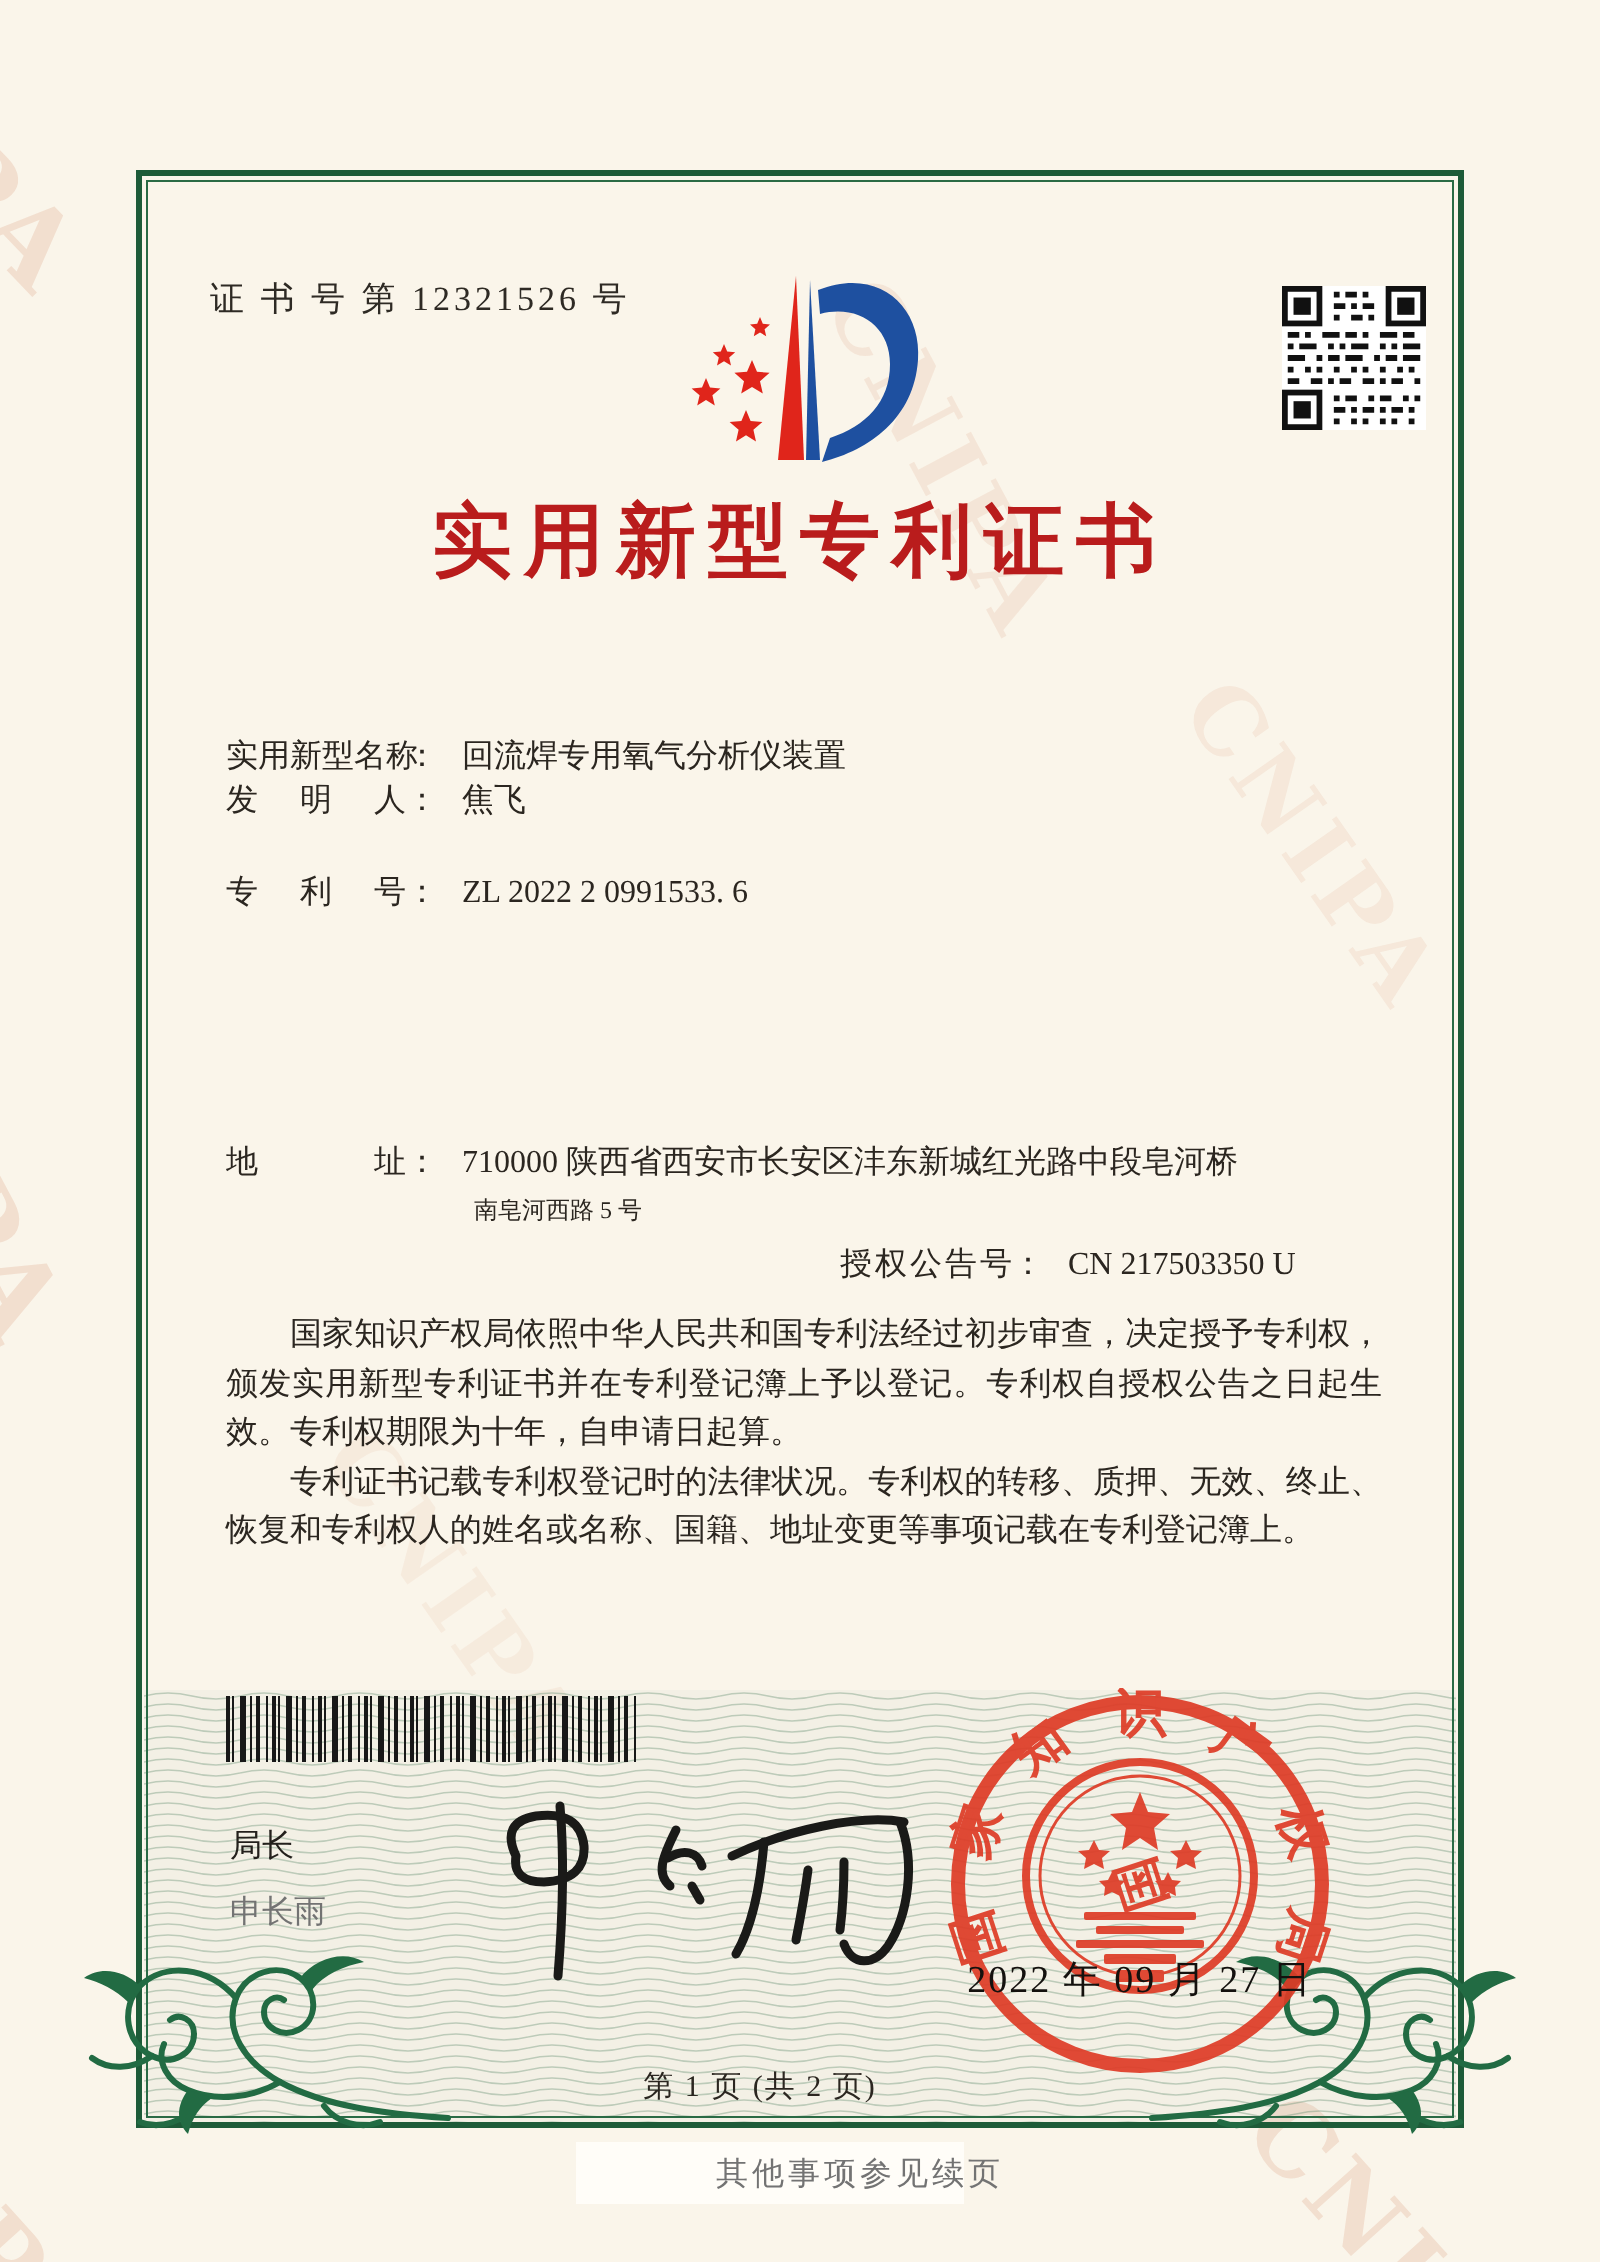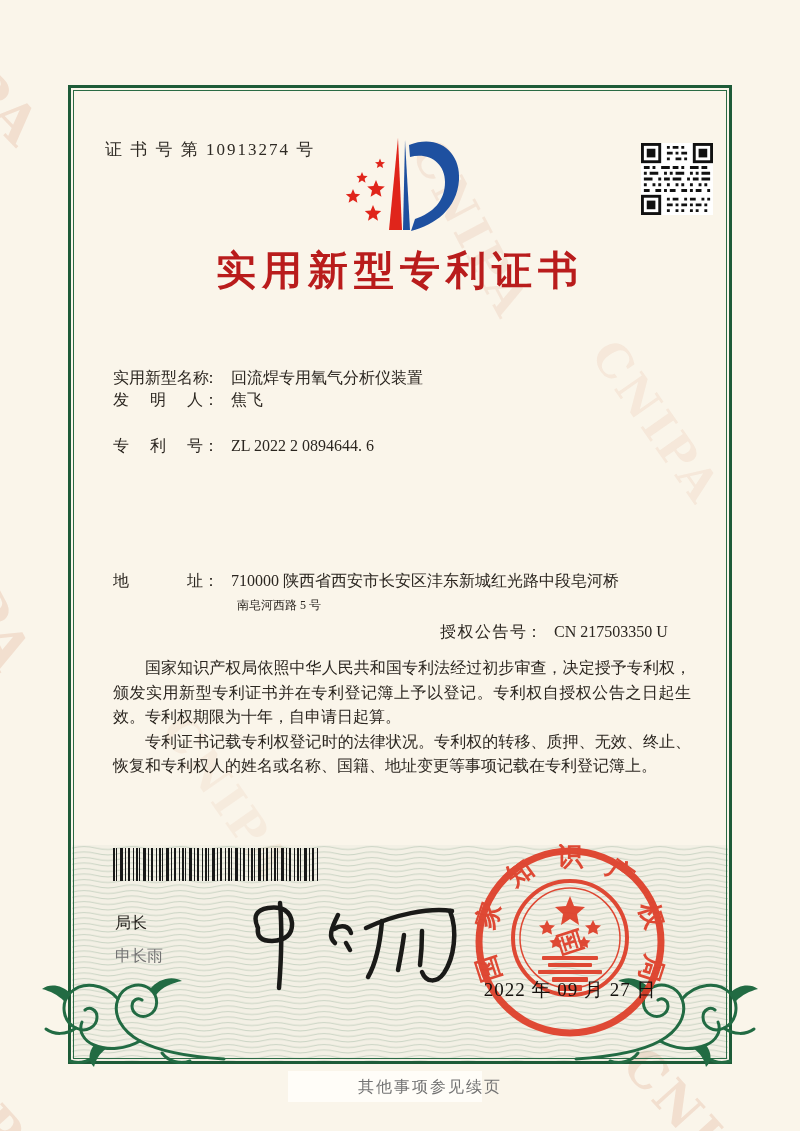--- a/index.html
+++ b/index.html
@@ -28,21 +28,21 @@
 
   .title{position:absolute;left:0;top:243px;width:800px;text-align:center;
          font-size:40px;font-weight:bold;letter-spacing:6px;color:#b91c1c;}
 
   .row{position:absolute;left:113px;font-size:16px;color:#2b2620;white-space:nowrap;}
   .flabel{display:inline-block;width:90px;text-align:justify;text-align-last:justify;}
   .fcolon{display:inline-block;}
   .fvalue{display:inline-block;padding-left:12px;}
   .addr2{position:absolute;left:237px;top:597px;font-size:12px;}
   .grant-right{position:absolute;left:420px;top:622px;font-size:16px;white-space:nowrap;}
-  .grant-right .flabel{width:86px;margin-left:20px;}
+  .grant-right .flabel{width:86px;}
 
   .paras{position:absolute;left:113px;top:656px;width:578px;font-size:16px;
          line-height:24.5px;text-align:justify;color:#2b2620;}
   .paras p{margin:0;text-indent:32px;}
 
   .barcode{position:absolute;left:113px;top:848px;width:205px;height:33px;
     background:
       repeating-linear-gradient(90deg,
         #181818 0 2px, transparent 2px 3px,
         #181818 3px 4px, transparent 4px 7px,
@@ -124,21 +124,21 @@
       <path d="M58,78 C50,88 38,92 28,88"></path>
       <path d="M34,55 C24,62 12,62 4,56"></path>
     </g>
     <g fill="#226b43">
       <path d="M108,16 C116,6 130,2 140,8 C130,10 120,14 114,22 Z"></path>
       <path d="M28,20 C20,12 8,10 0,16 C8,18 16,22 22,28 Z"></path>
       <path d="M52,72 C46,80 46,88 52,94 C54,86 58,80 64,76 Z"></path>
     </g>
   </svg>
 
-  <div class="certno">证 书 号 第 10913274 号</div>
+  <div class="certno">证 书 号 第 12321526 号</div>
 
   <svg class="logo" viewBox="0 0 150 112" xmlns="http://www.w3.org/2000/svg">
     <g fill="#e0251b">
       <path d="M45 33.5 L46.4 36.9 L50 37.2 L47.3 39.6 L48.1 43.1 L45 41.2 L41.9 43.1 L42.7 39.6 L40 37.2 L43.6 36.9 Z"></path>
       <path d="M27 47 L28.6 50.8 L32.6 51.1 L29.6 53.8 L30.5 57.7 L27 55.6 L23.5 57.7 L24.4 53.8 L21.4 51.1 L25.4 50.8 Z"></path>
       <path d="M41 55 L43.5 60.9 L49.8 61.4 L45 65.6 L46.4 71.8 L41 68.5 L35.6 71.8 L37 65.6 L32.2 61.4 L38.5 60.9 Z"></path>
       <path d="M18 64 L20 68.8 L25.2 69.2 L21.2 72.6 L22.4 77.7 L18 75 L13.6 77.7 L14.8 72.6 L10.8 69.2 L16 68.8 Z"></path>
       <path d="M38 80 L40.3 85.5 L46.2 86 L41.7 89.9 L43 95.7 L38 92.6 L33 95.7 L34.3 89.9 L29.8 86 L35.7 85.5 Z"></path>
       <path d="M63 13 L54 105 L67 105 Z"></path>
     </g>
@@ -182,21 +182,21 @@
 
   <div class="title">实用新型专利证书</div>
 
   <div class="row" style="top:344px;margin-top:24px;">
     <span class="flabel">实用新型名称</span><span class="fcolon">：</span><span class="fvalue">回流焊专用氧气分析仪装置</span>
   </div>
   <div class="row" style="top:390px;">
     <span class="flabel">发明人</span><span class="fcolon">：</span><span class="fvalue">焦飞</span>
   </div>
   <div class="row" style="top:436px;">
-    <span class="flabel">专利号</span><span class="fcolon">：</span><span class="fvalue">ZL 2022 2 0894644. 6</span>
+    <span class="flabel">专利号</span><span class="fcolon">：</span><span class="fvalue">ZL 2022 2 0991533. 6</span>
   </div>
   <div class="row" style="top:571px;">
     <span class="flabel">地址</span><span class="fcolon">：</span><span class="fvalue">710000 陕西省西安市长安区沣东新城红光路中段皂河桥</span>
   </div>
   <div class="addr2">南皂河西路 5 号</div>
 
   <div class="grant-right">
     <span class="flabel">授权公告号</span><span class="fcolon">：</span><span class="fvalue">CN 217503350 U</span>
   </div>
 
@@ -256,16 +256,17 @@
         <text transform="translate(98,21)">识</text>
         <text transform="translate(143.3,35.7) rotate(36)">产</text>
         <text transform="translate(171.2,74.2) rotate(72)">权</text>
         <text transform="translate(171.2,121.8) rotate(108)">局</text>
       </g>
     </g>
   </svg>
 
   <div class="seal-date">2022 年 09 月 27 日</div>
 
+  <div class="pageinfo">第 1 页 (共 2 页)</div>
   <div class="contnote-band"></div>
   <div class="contnote">其他事项参见续页</div>
 
 </div>
 
 </body></html>

